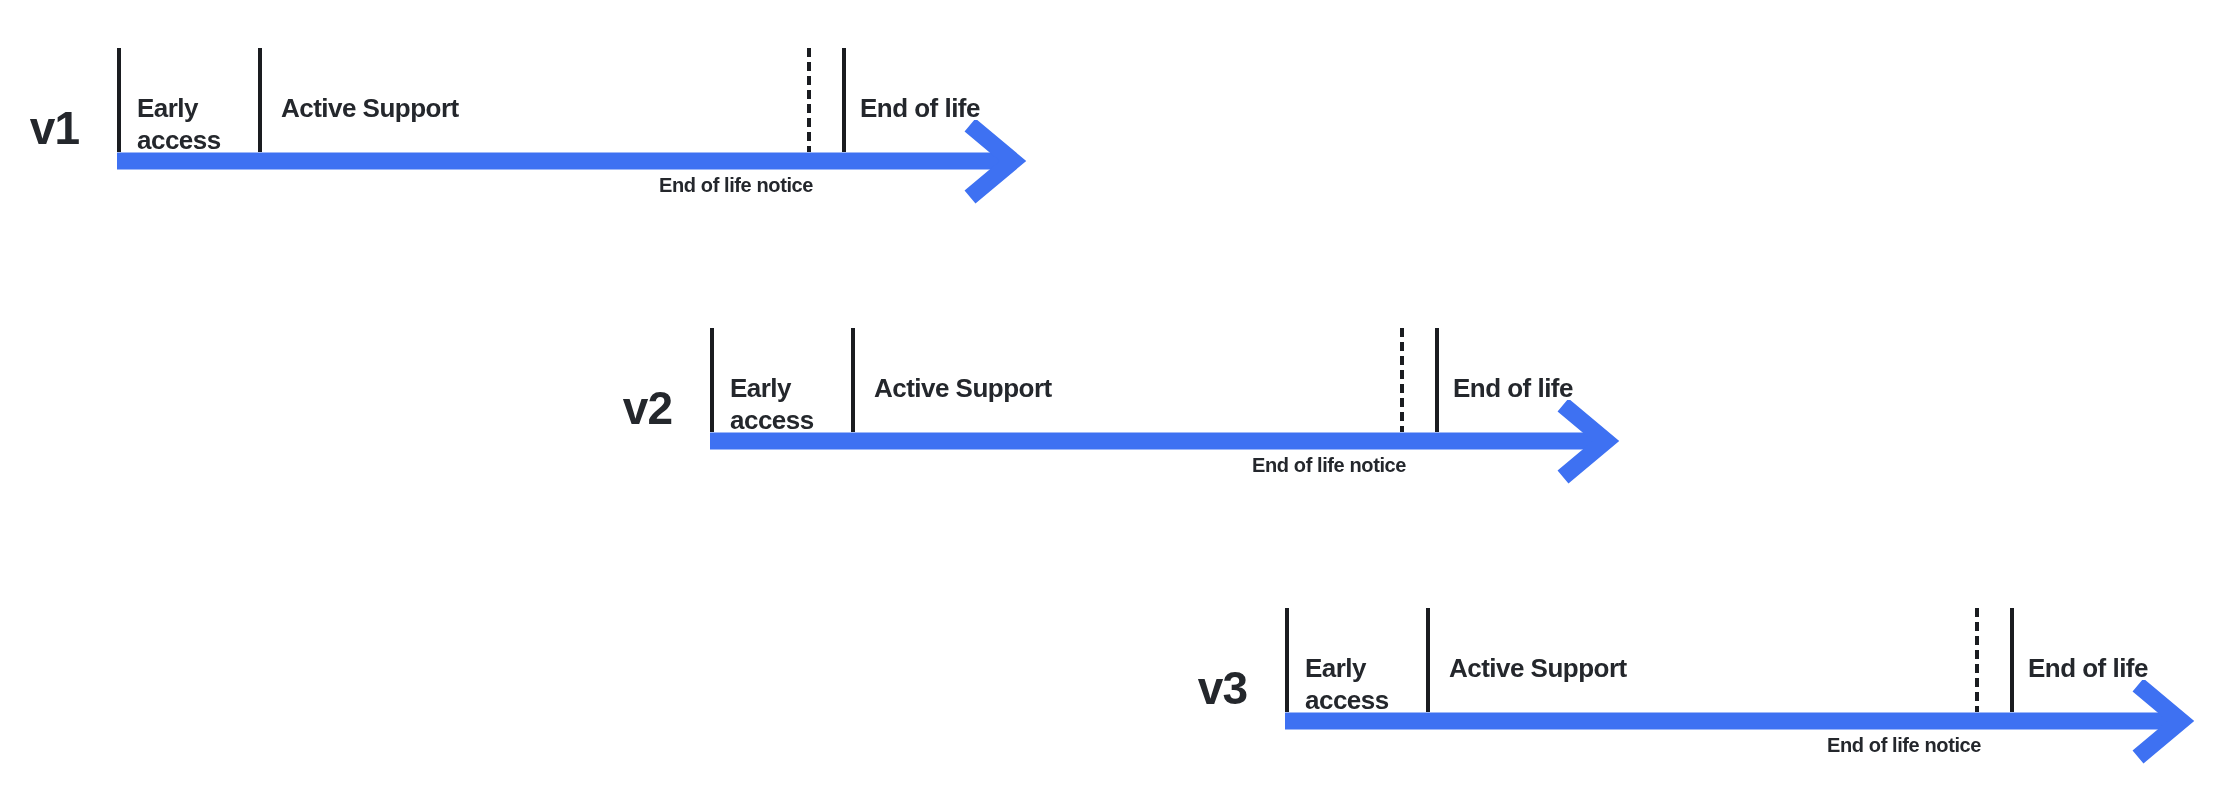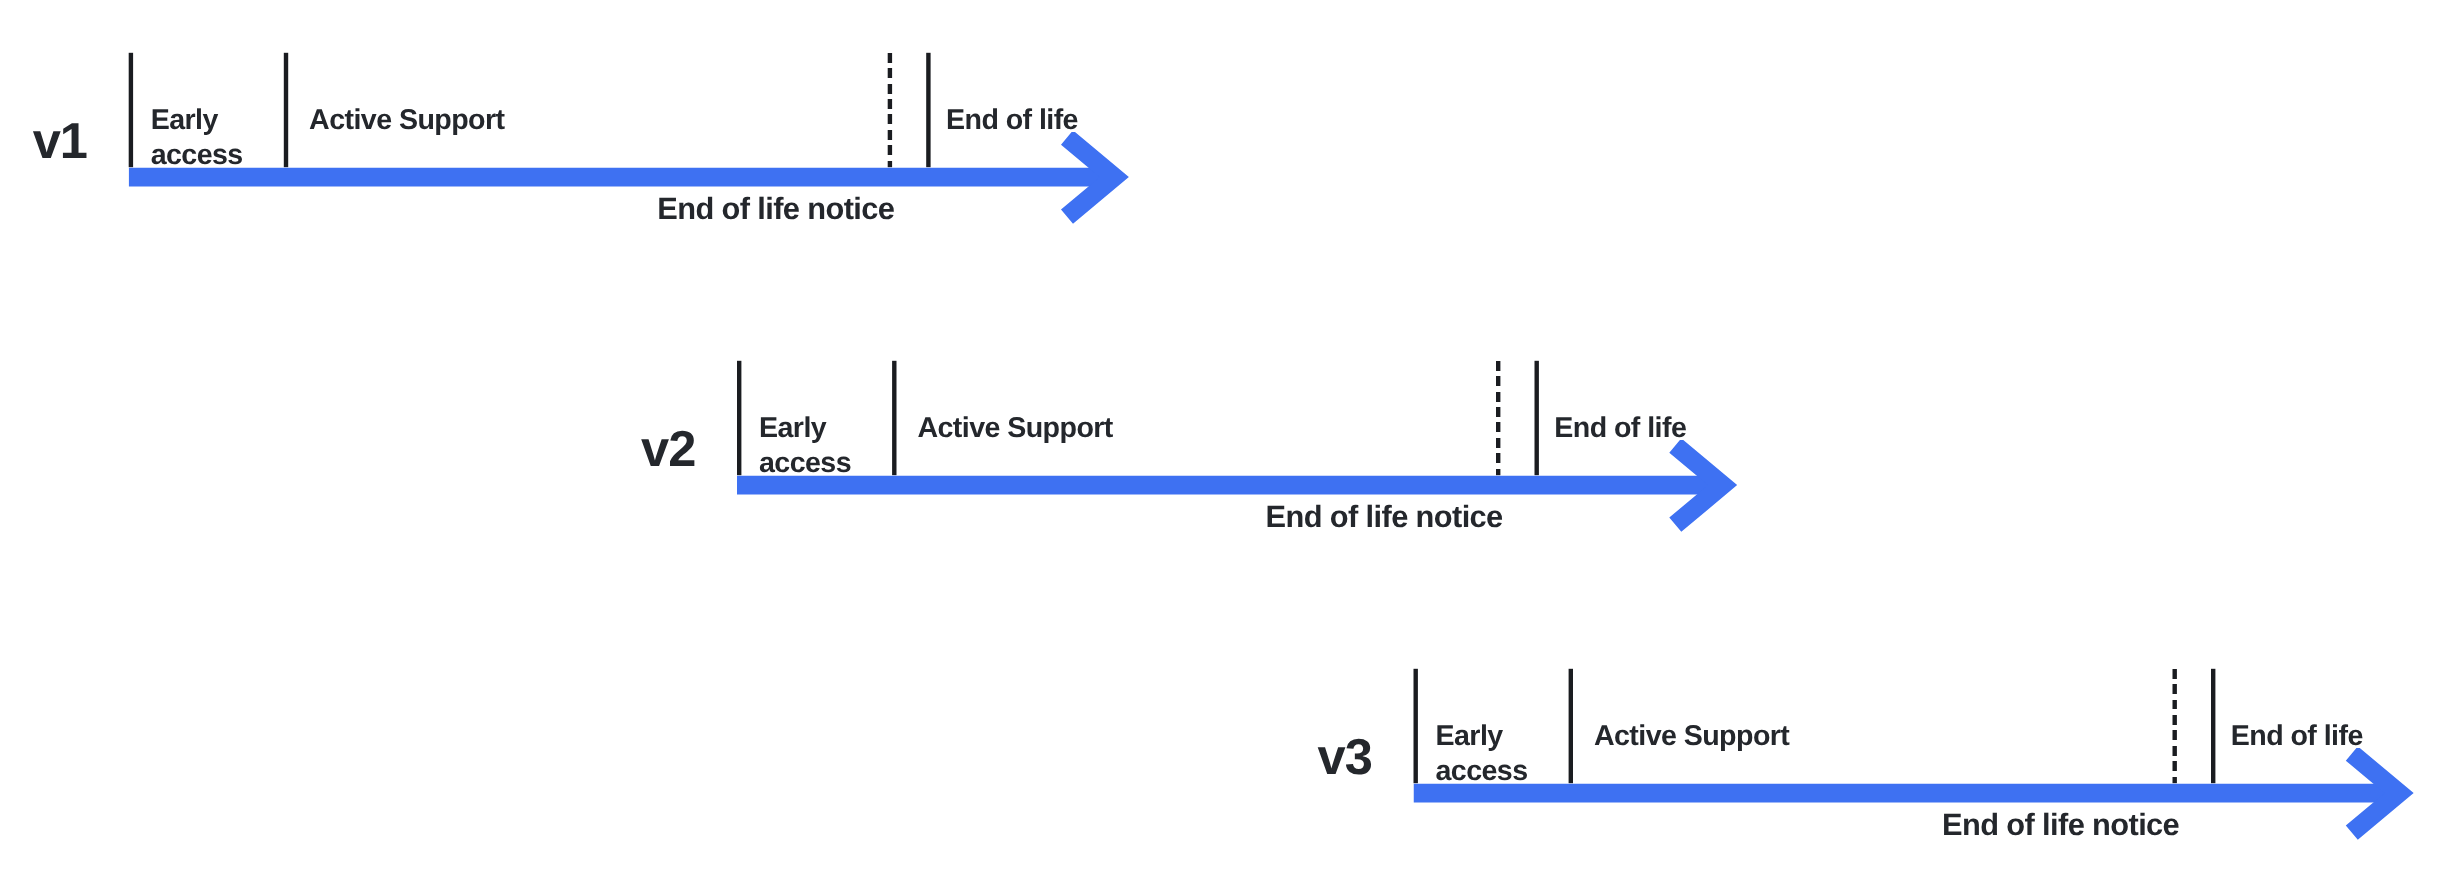--- a/index.html
+++ b/index.html
@@ -9,21 +9,21 @@
   .canvas {
     position: relative;
     width: 2228px;
     height: 812px;
     background: var(--color-background, #ffffff);
     overflow: hidden;
   }
 
   .timeline { position: absolute; width: 960px; height: 235px; }
   .tl-1 { left: 117px;  top: 48px;  }
-  .tl-2 { left: 670px;  top: 328px; text-decoration: underline; }
+  .tl-2 { left: 710px;  top: 328px; text-decoration: underline; }
   .tl-3 { left: 1285px; top: 608px; }
 
   .version-label {
     position: absolute;
     left: -104px; top: 20px;
     width: 66px;
     text-align: right;
     font-size: 46px;
     font-weight: 700;
     line-height: 46px;
@@ -71,21 +71,21 @@
   .label-early  { left: 20px;  width: 112px; white-space: normal; }
   .label-active { left: 164px; }
   .label-eol    { left: 743px; text-align: right; }
 
   .label-notice {
     position: absolute;
     top: 126px;
     left: 400px;
     width: 296px;
     text-align: right;
-    font-size: 28px;
+    font-size: 20px;
     font-weight: 700;
     letter-spacing: -0.02em;
     color: var(--color-text, #24272C);
     white-space: nowrap;
   }
 
   .arrow-svg { position: absolute; left: 0; top: 72px; display: block; }
   .arrow-line,
   .arrow-head {
     stroke: var(--color-arrow, #3E71F2);

